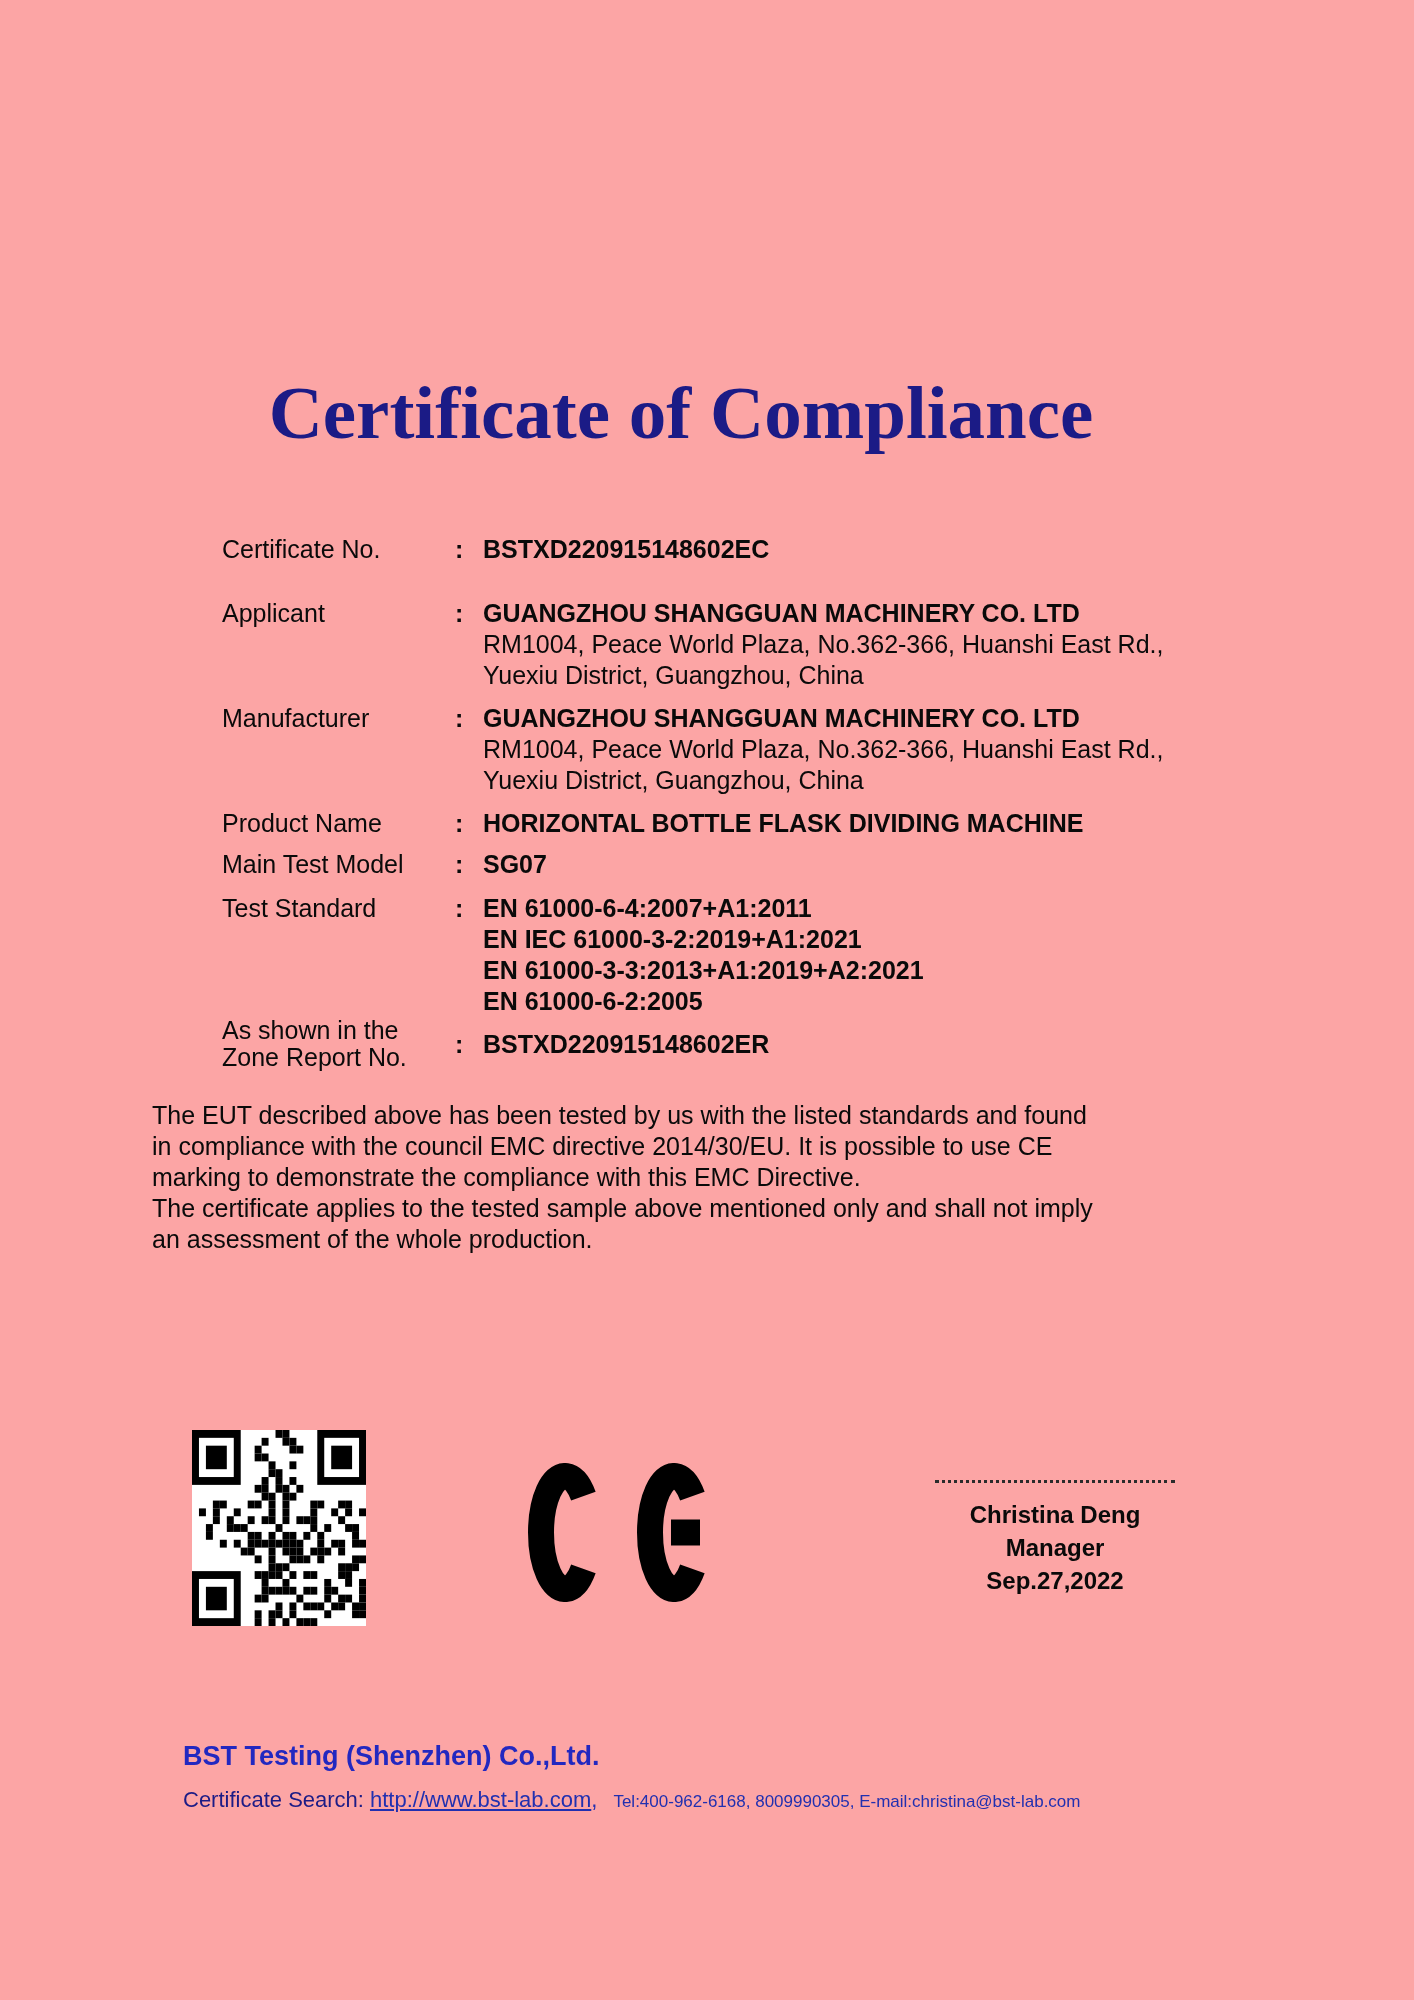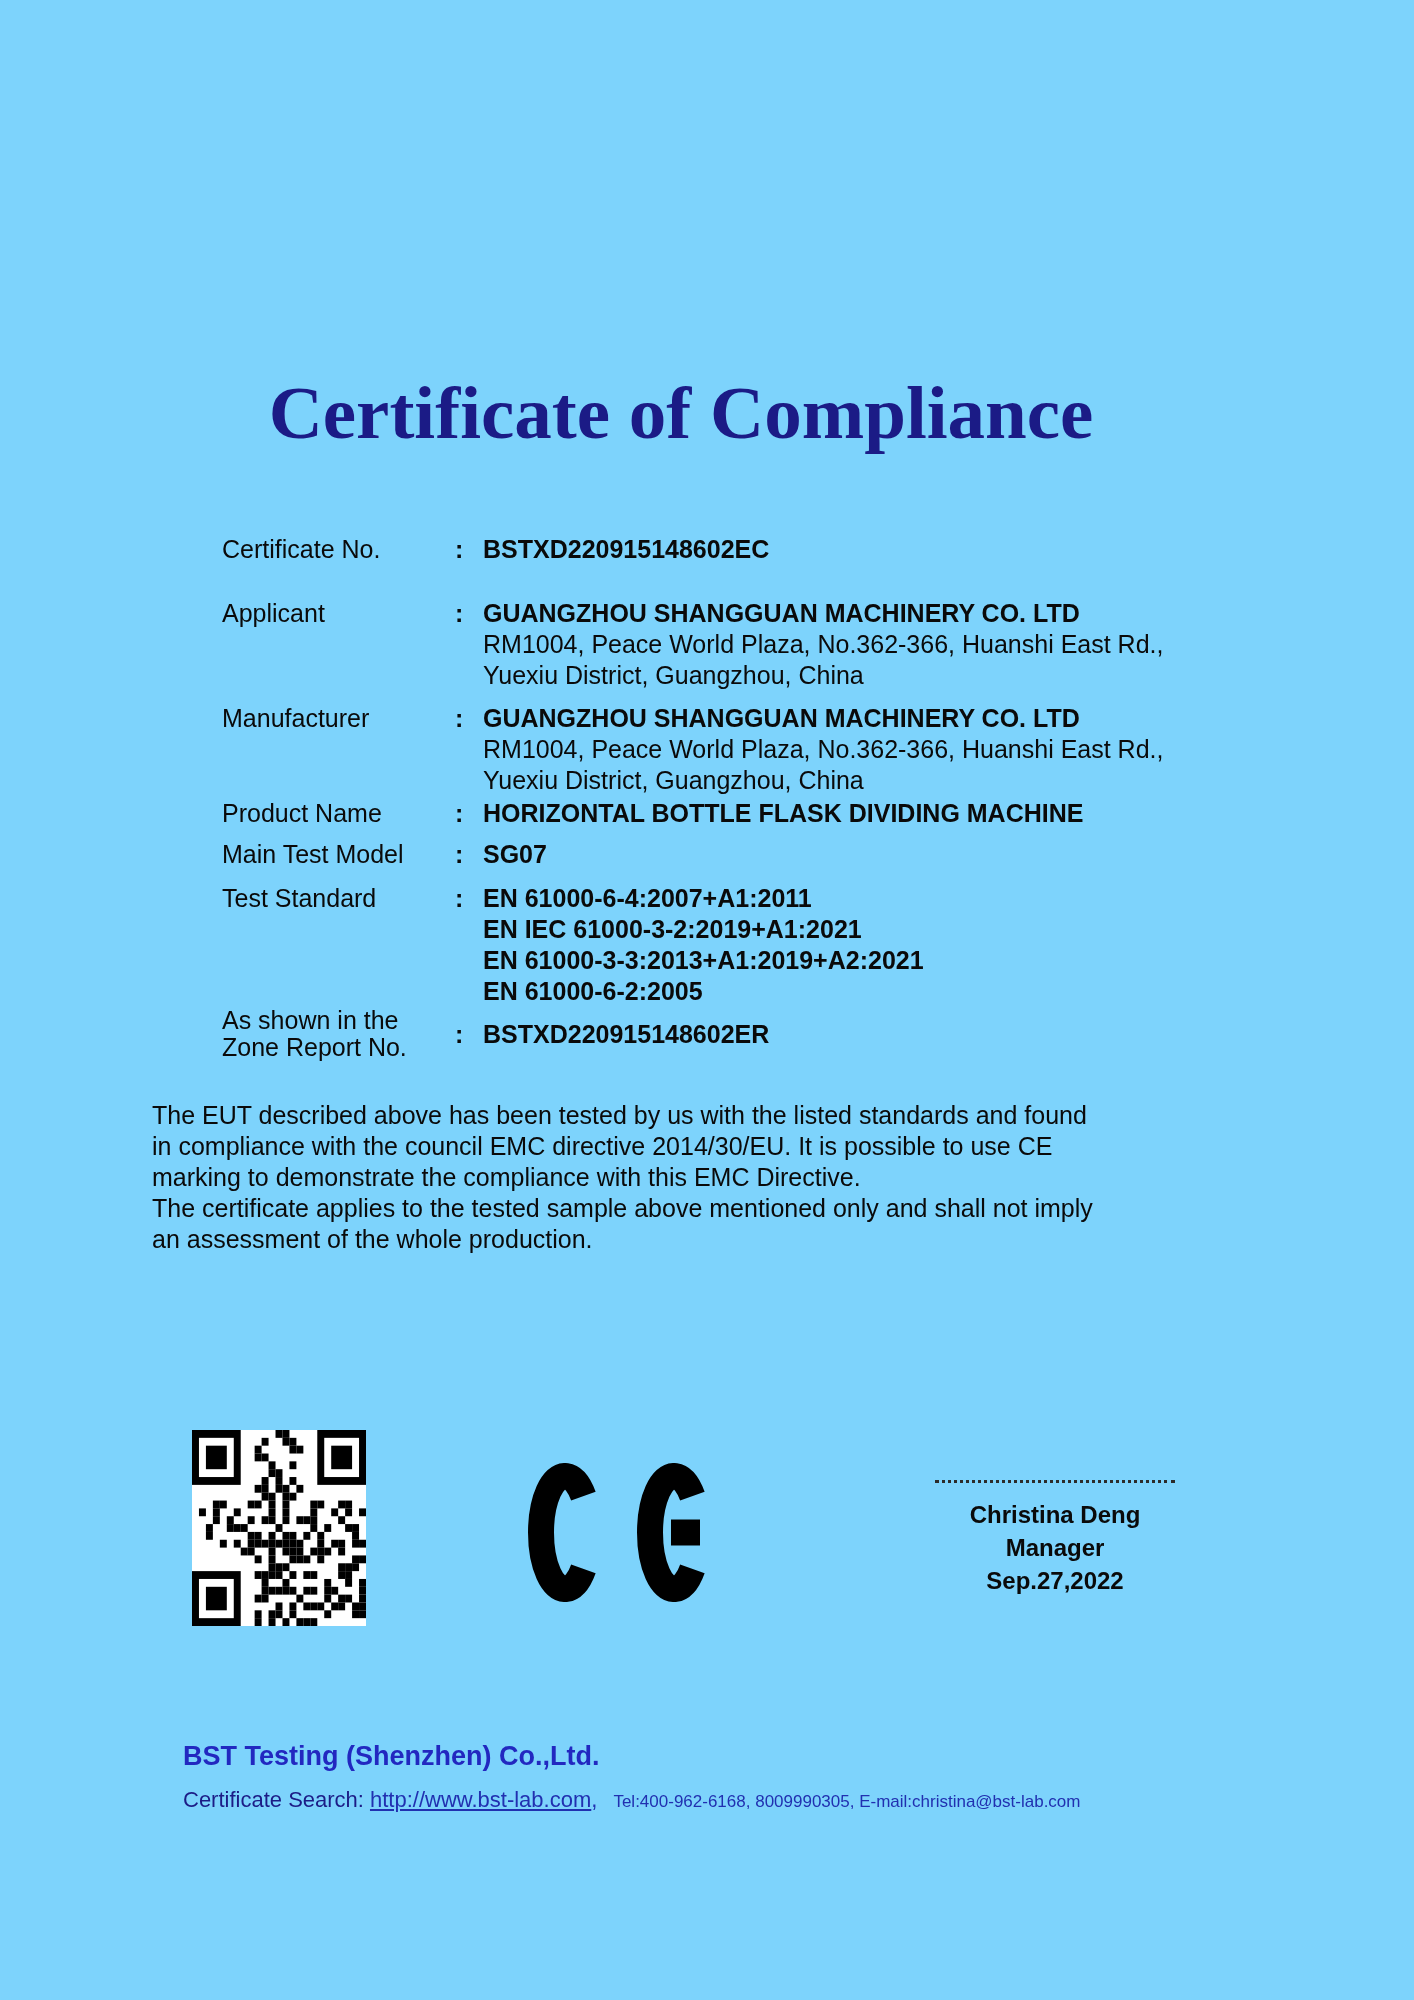--- a/index.html
+++ b/index.html
@@ -7,21 +7,21 @@
     --footer-blue:#2228c0;
     --address-blue:#2a2ab8;
     --search-navy:#1c1c86;
     --link-blue:#2130b0;
     --text-black:#0a0a0a;
   }
   html,body{margin:0;padding:0;background:#e8e8e8;}
   .page{
     position:relative;
     width:1414px;height:2000px;
-    background:#7dd3fc;
+    background:#fca5a5;
     margin:0 auto;
     font-family:"Liberation Sans", sans-serif;
     color:var(--text-black);
     overflow:hidden;
   }
   .title{
     position:absolute;left:181px;top:372px;width:1000px;
     text-align:center;
     font-family:"Liberation Serif", serif;
     font-weight:bold;
@@ -31,21 +31,21 @@
     white-space:nowrap;
   }
   .fields{position:absolute;left:222px;top:534px;font-size:25px;line-height:31px;}
   .frow{display:flex;align-items:flex-start;}
   .frow.center{align-items:center;}
   .flabel{width:233px;font-weight:normal;flex:none;}
   .fcolon{width:28px;font-weight:bold;flex:none;}
   .fvalue{font-weight:bold;white-space:nowrap;}
   .fvalue .addr{font-weight:normal;}
   .label2{line-height:27px;}
-  .mb33{margin-bottom:33px}.mb12{margin-bottom:12px}.mb7{margin-bottom:2px}
+  .mb33{margin-bottom:33px}.mb12{margin-bottom:12px}.mb7{margin-bottom:12px}
   .mb10{margin-bottom:10px}.mb13{margin-bottom:13px}
   .statement{
     position:absolute;left:152px;top:1100px;width:1120px;
     font-size:25px;line-height:31px;white-space:nowrap;
   }
   .qr{position:absolute;left:192px;top:1430px;width:174px;height:196px;}
   .ce{position:absolute;left:528px;top:1463px;width:182px;height:139px;}
   .signature{
     position:absolute;left:920px;top:1480px;width:270px;
     text-align:center;font-weight:bold;font-size:24px;line-height:33px;

